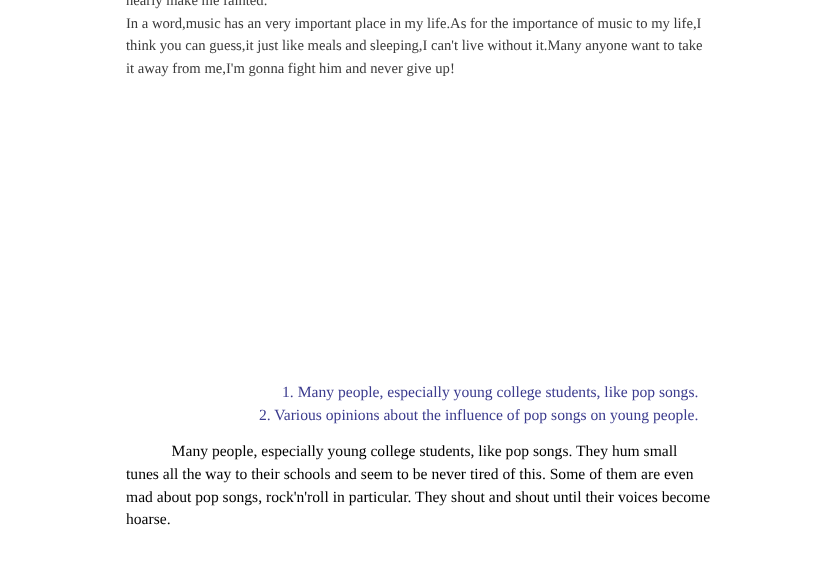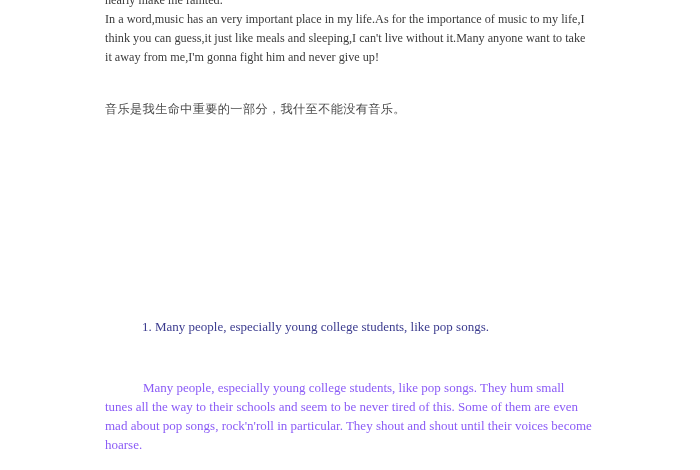--- a/index.html
+++ b/index.html
@@ -7,36 +7,36 @@
       width: 700px; height: 470px; overflow: hidden;
       background: #ffffff;
       font-family: "Liberation Serif", "DejaVu Serif", serif;
       position: relative;
     }
     .block { position: absolute; left: 105px; width: 490px; }
     .en1 { top: -9px; color: #3a3a3a; font-size: 12.2px; line-height: 19px; }
     .en1 p { margin: 0; }
     .zh { top: 100px; color: #4a4a4a; font-size: 12.2px; line-height: 19.6px; letter-spacing: 0.35px; }
     .zh p { margin: 0; }
-    .outline { top: 318px; left: 142px; width: 440px; color: #3b3b8e; font-size: 13px; line-height: 18.5px; }
+    .outline { top: 318px; left: 142px; width: 440px; color: #3b3b8e; font-size: 13px; line-height: 18.5px; text-align: right; }
     .outline p { margin: 0; }
-    .para2 { top: 378px; left: 105px; width: 490px; color: #8b5cf6; font-size: 13px; line-height: 19px; }
+    .para2 { top: 366px; left: 105px; width: 490px; color: #000000; font-size: 13px; line-height: 19px; }
     .para2 p { margin: 0; text-indent: 38px; }
   </style>
 </head>
 <body>
 
 <div class="block en1">
   <p>nearly make me fainted.</p>
   <p>In a word,music has an very important place in my life.As for the importance of music to my life,I think you can guess,it just like meals and sleeping,I can't live without it.Many anyone want to take it away from me,I'm gonna fight him and never give up!</p>
 </div>
 
 <div class="block zh">
-  <p>音乐是我生命中重要的一部分，我什至不能没有音乐。</p>
 </div>
 
 <div class="block outline">
   <p>1. Many people, especially young college students, like pop songs.</p>
+  <p>2. Various opinions about the influence of pop songs on young people.</p>
 </div>
 
 <div class="block para2">
   <p>Many people, especially young college students, like pop songs. They hum small tunes all the way to their schools and seem to be never tired of this. Some of them are even mad about  pop songs, rock'n'roll in particular. They shout and shout until their voices become hoarse.</p>
 </div>
 
 </body></html>

